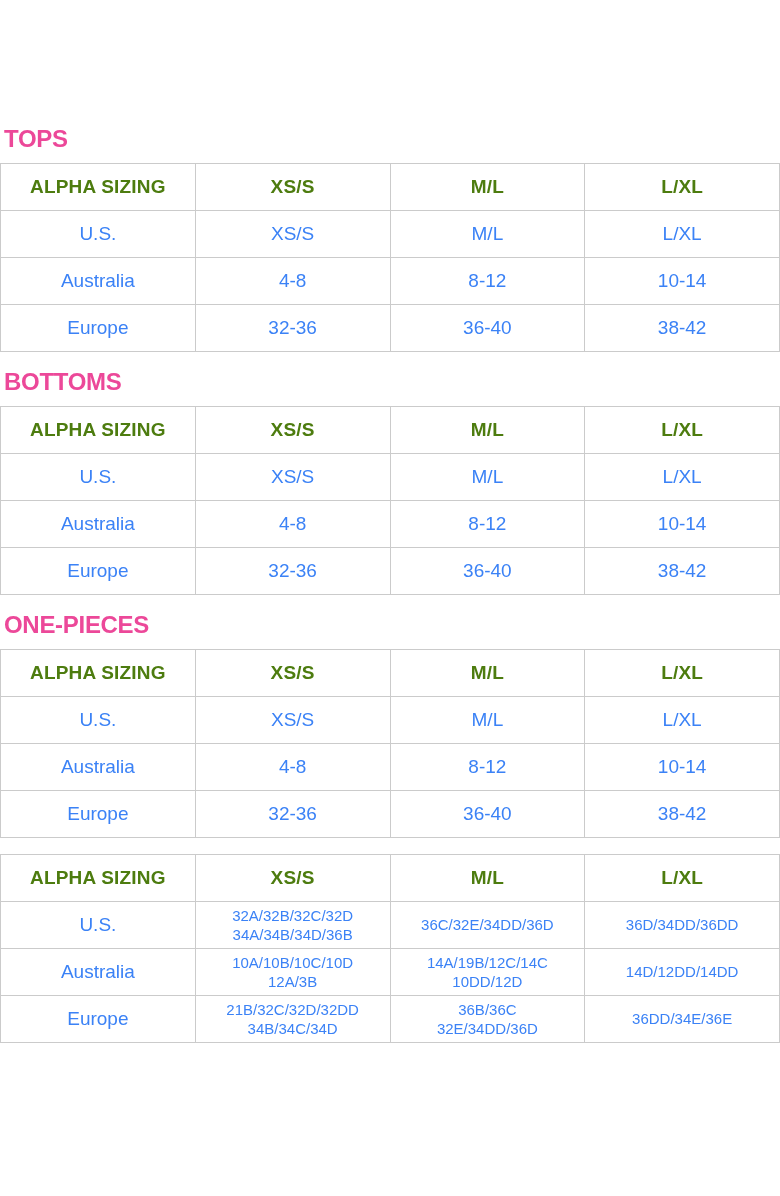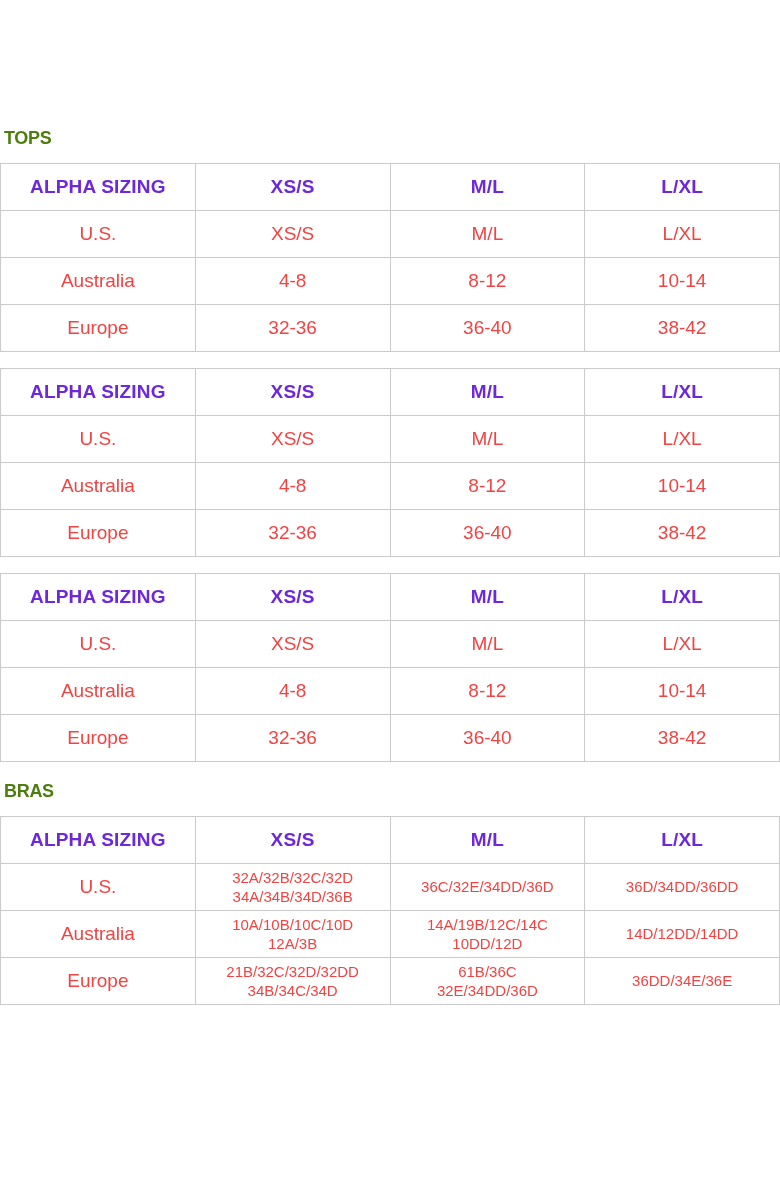--- a/index.html
+++ b/index.html
@@ -9,49 +9,49 @@
     box-sizing: border-box;
     background: #ffffff;
     padding-top: 125px;
     font-family: "Liberation Sans", "DejaVu Sans", sans-serif;
     overflow: hidden;
   }
   .size-section { margin: 0; }
   .size-section + .size-section { margin-top: 16px; }
   .section-title {
     margin: 0 4px 11px 4px;
-    font-size: 18px;
+    font-size: 24px;
     line-height: 27px;
     font-weight: 700;
-    color: #4d7c0f;
+    color: #ec4899;
     letter-spacing: -0.3px;
   }
   table.size-table {
     width: 100%;
     border-collapse: collapse;
     table-layout: fixed;
   }
   .size-table th, .size-table td {
     border: 1px solid #cbcbcb;
     height: 46px;
     text-align: center;
     vertical-align: middle;
     padding: 0 6px;
     overflow: hidden;
   }
   .size-table th {
     font-size: 19px;
     font-weight: 700;
-    color: #6d28d9;
+    color: #4d7c0f;
     letter-spacing: 0.2px;
   }
   .size-table td {
     font-size: 19px;
     font-weight: 400;
-    color: #ef4444;
+    color: #3b82f6;
     white-space: pre-line;
     line-height: 1.2;
   }
   .size-table.bras td.size-value {
     font-size: 15px;
     line-height: 1.3;
   }
 </style>
 </head>
 <body>
@@ -84,20 +84,21 @@
         <td class="row-label">Europe</td>
         <td class="size-value">32-36</td>
         <td class="size-value">36-40</td>
         <td class="size-value">38-42</td>
       </tr>
     </tbody>
   </table>
 </section>
 
 <section class="size-section">
+  <h2 class="section-title">BOTTOMS</h2>
   <table class="size-table">
     <thead>
       <tr>
         <th>ALPHA SIZING</th>
         <th>XS/S</th>
         <th>M/L</th>
         <th>L/XL</th>
       </tr>
     </thead>
     <tbody>
@@ -117,20 +118,21 @@
         <td class="row-label">Europe</td>
         <td class="size-value">32-36</td>
         <td class="size-value">36-40</td>
         <td class="size-value">38-42</td>
       </tr>
     </tbody>
   </table>
 </section>
 
 <section class="size-section">
+  <h2 class="section-title">ONE-PIECES</h2>
   <table class="size-table">
     <thead>
       <tr>
         <th>ALPHA SIZING</th>
         <th>XS/S</th>
         <th>M/L</th>
         <th>L/XL</th>
       </tr>
     </thead>
     <tbody>
@@ -150,21 +152,20 @@
         <td class="row-label">Europe</td>
         <td class="size-value">32-36</td>
         <td class="size-value">36-40</td>
         <td class="size-value">38-42</td>
       </tr>
     </tbody>
   </table>
 </section>
 
 <section class="size-section">
-  <h2 class="section-title">BRAS</h2>
   <table class="size-table bras">
     <thead>
       <tr>
         <th>ALPHA SIZING</th>
         <th>XS/S</th>
         <th>M/L</th>
         <th>L/XL</th>
       </tr>
     </thead>
     <tbody>
@@ -180,19 +181,19 @@
         <td class="size-value">10A/10B/10C/10D
 12A/3B</td>
         <td class="size-value">14A/19B/12C/14C
 10DD/12D</td>
         <td class="size-value">14D/12DD/14DD</td>
       </tr>
       <tr>
         <td class="row-label">Europe</td>
         <td class="size-value">21B/32C/32D/32DD
 34B/34C/34D</td>
-        <td class="size-value">61B/36C
+        <td class="size-value">36B/36C
 32E/34DD/36D</td>
         <td class="size-value">36DD/34E/36E</td>
       </tr>
     </tbody>
   </table>
 </section>
 
 </body></html>

